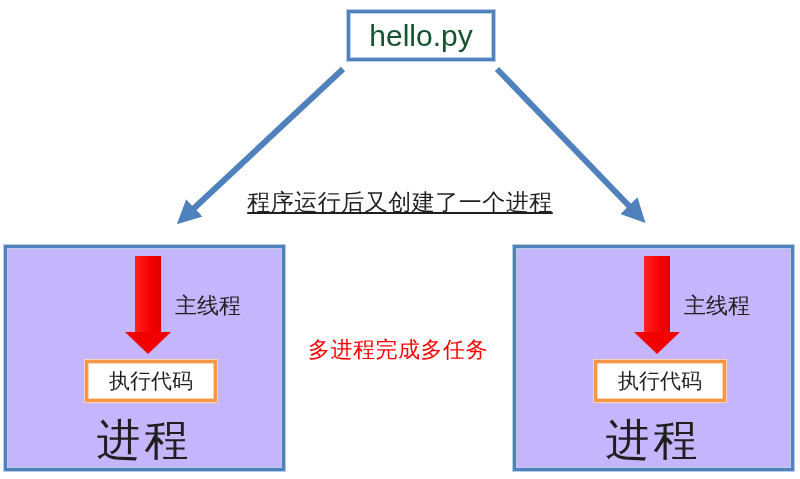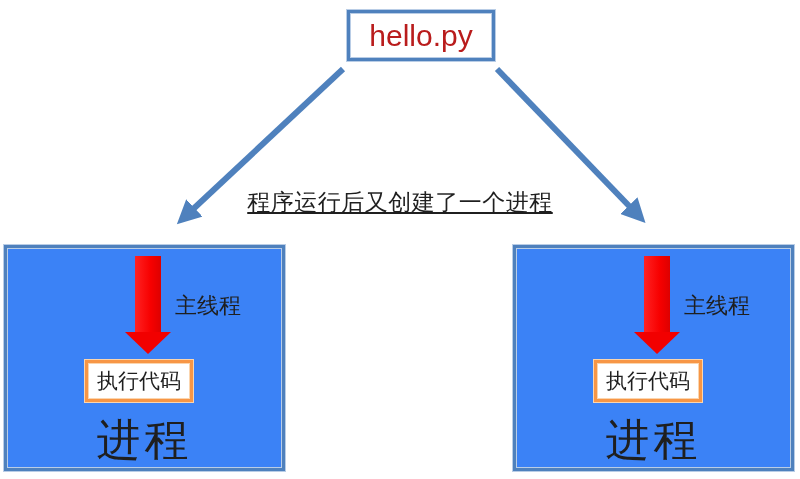--- a/index.html
+++ b/index.html
@@ -17,21 +17,21 @@
   .top-box {
     position: absolute;
     left: 347px; top: 10px;
     width: 148px; height: 51px;
     box-sizing: border-box;
     border: 3px solid #4F81BD;
     box-shadow: 0 0 0 1px #b9cde6, inset 0 0 0 1px #b9cde6;
     background: #ffffff;
     display: flex; align-items: center; justify-content: center;
     font-size: 30px;
-    color: #b91c1c;
+    color: #14532d;
   }
 
   
   .connectors {
     position: absolute;
     left: 0; top: 0;
     width: 800px; height: 479px;
     pointer-events: none;
   }
   .conn-line { stroke: #4F81BD; stroke-width: 6; fill: none; }
@@ -56,21 +56,21 @@
   }
 
   
   .proc-box {
     position: absolute;
     top: 245px;
     width: 281px; height: 226px;
     box-sizing: border-box;
     border: 3px solid #4F81BD;
     box-shadow: 0 0 0 1px #b9cde6, inset 0 0 0 1px #b9cde6;
-    background: #3b82f6;
+    background: #c4b5fd;
   }
   .proc-box.left  { left: 4px;  }
   .proc-box.right { left: 513px; }
 
   
   .red-arrow { position: absolute; left: 118px; top: 8px; width: 46px; }
   .red-arrow .shaft {
     width: 26px; height: 76px;
     margin: 0 auto;
     background: linear-gradient(90deg, #ff2222 0%, #f70000 60%, #dd0000 100%);
@@ -86,21 +86,21 @@
     position: absolute;
     left: 168px; top: 43px;
     font-size: 22px;
     color: #1f1f1f;
     white-space: nowrap;
   }
 
   .code-box {
     position: absolute;
     left: 78px; top: 112px;
-    width: 108px; height: 42px;
+    width: 132px; height: 42px;
     box-sizing: border-box;
     border: 3px solid #F79646;
     box-shadow: 0 0 0 1px #fbd5ae, inset 0 0 0 1px #fbd5ae;
     background: #ffffff;
     display: flex; align-items: center; justify-content: center;
     font-size: 21px;
     color: #1f1f1f;
   }
 
   .proc-label {
@@ -126,20 +126,21 @@
     <defs>
       <marker id="bluehead" markerUnits="userSpaceOnUse" markerWidth="26" markerHeight="24" refX="6" refY="12" orient="auto">
         <path class="conn-head" d="M0,0 L24,12 L0,24 Z"></path>
       </marker>
     </defs>
     <line class="conn-line" x1="343" y1="69" x2="190" y2="212" marker-end="url(#bluehead)"></line>
     <line class="conn-line" x1="497" y1="69" x2="633" y2="210" marker-end="url(#bluehead)"></line>
   </svg>
 
   <div class="caption">程序运行后又创建了一个进程</div>
+  <div class="note">多进程完成多任务</div>
 
   <div class="proc-box left">
     <div class="red-arrow">
       <div class="shaft"></div>
       <div class="head"></div>
     </div>
     <div class="thread-label">主线程</div>
     <div class="code-box">
       <span>执行代码</span>
     </div>

